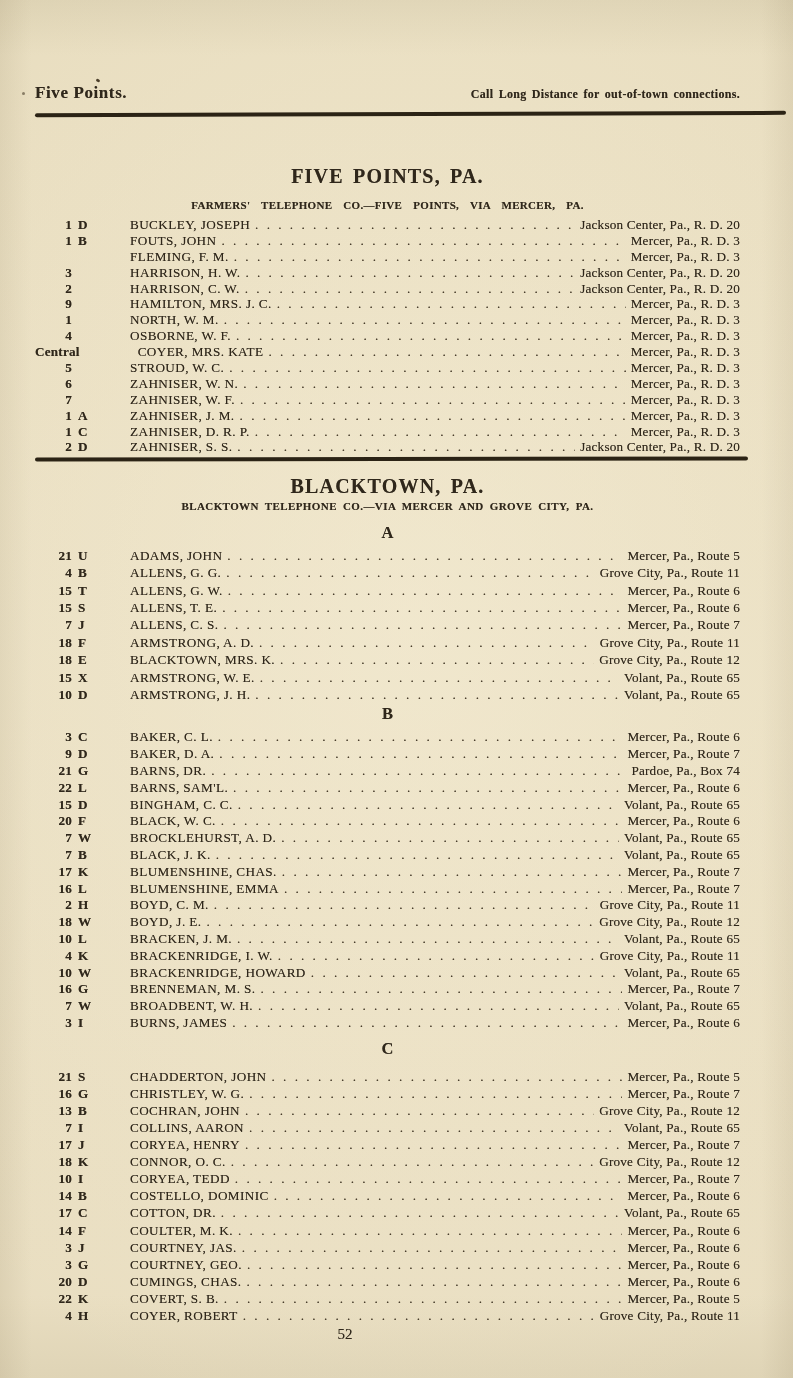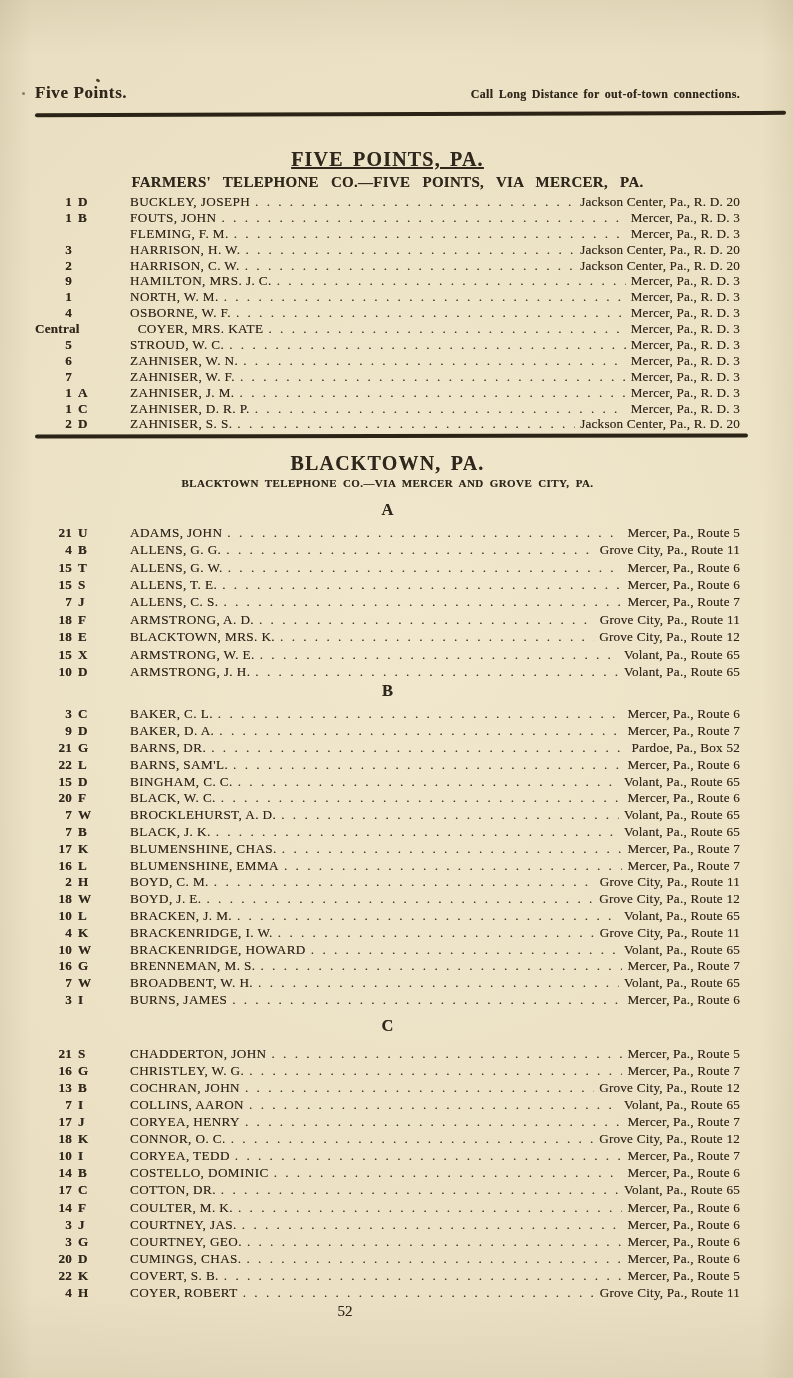--- a/index.html
+++ b/index.html
@@ -20,25 +20,25 @@
   .speck2 { left: 22px; top: 92px; width: 3px; height: 3px; opacity: .6; }
 
   .header { display: flex; justify-content: space-between; align-items: baseline; line-height: 22px; white-space: nowrap; }
   .hleft  { font-weight: bold; font-size: 17px; letter-spacing: .6px; }
   .hright { font-weight: bold; font-size: 12px; letter-spacing: .3px; word-spacing: 2px; }
 
   .rule-header { height: 4px; background: #2b2315; margin-top: 7px; margin-right: -46px; transform: rotate(-0.18deg); border-radius: 2px; }
   .rule-section { height: 3.5px; background: #2b2315; margin-top: 2px; margin-right: -8px; transform: rotate(-0.1deg); border-radius: 2px; }
 
   .town-title { text-align: center; font-weight: bold; font-size: 20px; letter-spacing: 1.2px; word-spacing: 3px; }
-  .title-fp { margin-top: 31px; line-height: 24px; text-decoration: underline; }
+  .title-fp { margin-top: 48px; line-height: 24px; }
   .title-bt { margin-top: 13px;  line-height: 24px; }
 
   .company { text-align: center; font-weight: bold; white-space: nowrap; }
-  .company-fp { margin-top: 3px;  font-size: 15px; word-spacing: 8px; letter-spacing: .3px; line-height: 17px; }
+  .company-fp { margin-top: 9px;  font-size: 11px; word-spacing: 8px; letter-spacing: .3px; line-height: 17px; }
   .company-bt { font-size: 11px; word-spacing: 3px; letter-spacing: .4px; line-height: 16px; }
 
   .group-letter { text-align: center; font-weight: bold; font-size: 16.5px; }
   .gl-a { margin-top: 10px; line-height: 18px; }
   .gl-b { margin-top: 2px;  line-height: 18px; }
   .gl-c { margin-top: 8px;  line-height: 18px; }
 
   .entries { display: block; }
   .row { display: flex; align-items: baseline; white-space: nowrap; font-size: 13.2px; letter-spacing: .2px; }
   .s1 { margin-top: 3px; }  .s1 .row { height: 15.9px; line-height: 15.9px; }
@@ -295,21 +295,21 @@
         <span class="name">BAKER, D. A.</span>
         <span class="leader"></span>
         <span class="addr">Mercer, Pa., Route 7</span>
       </div>
 
       <div class="row">
         <span class="num">21</span>
         <span class="ext">G</span>
         <span class="name">BARNS, DR.</span>
         <span class="leader"></span>
-        <span class="addr">Pardoe, Pa., Box 52</span>
+        <span class="addr">Pardoe, Pa., Box 74</span>
       </div>
 
       <div class="row">
         <span class="num">22</span>
         <span class="ext">L</span>
         <span class="name">BARNS, SAM'L.</span>
         <span class="leader"></span>
         <span class="addr">Mercer, Pa., Route 6</span>
       </div>
 

